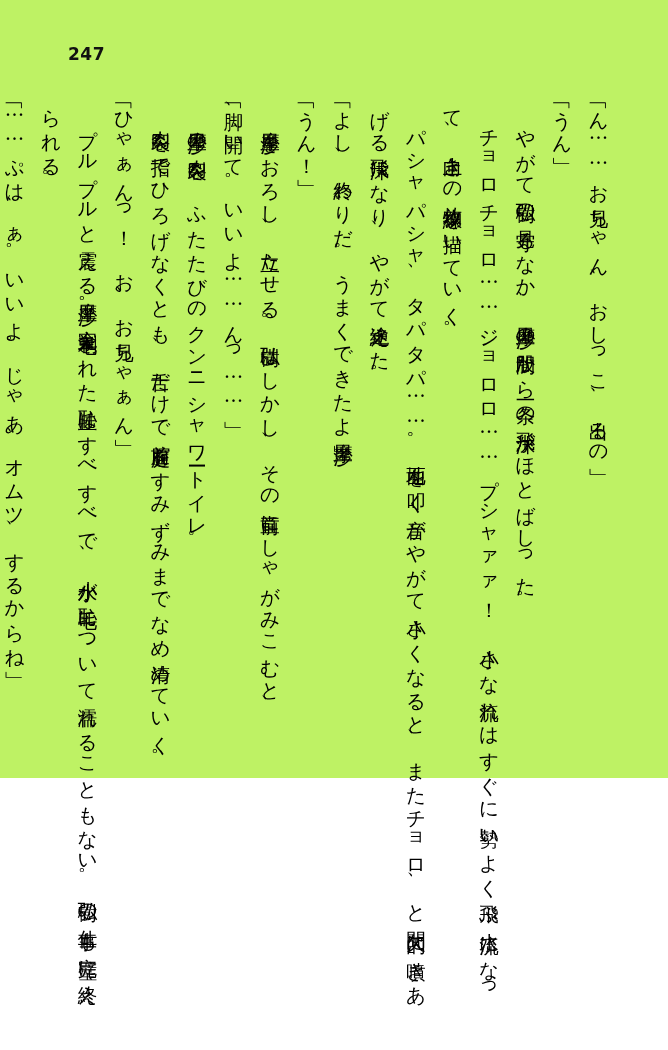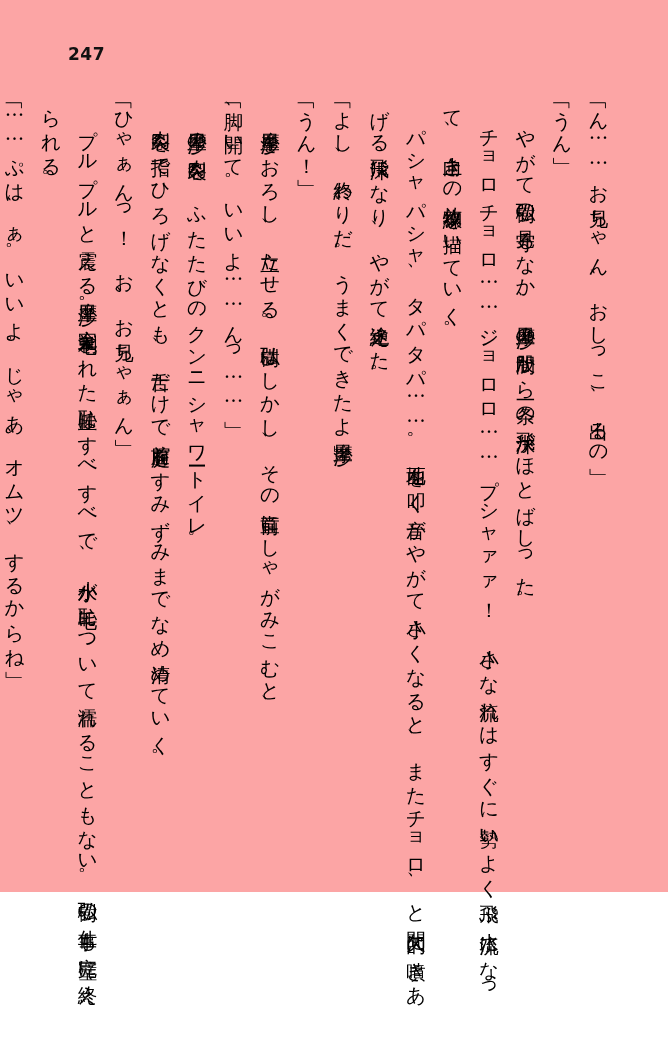--- a/index.html
+++ b/index.html
@@ -10,23 +10,23 @@
   body {
     width: 668px;
     height: 1050px;
     overflow: hidden;
     font-family: "DejaVu Serif", "Liberation Serif", serif;
     color: #000000;
   }
   .page {
     position: relative;
     width: 668px;
-    height: 892px;
+    height: 778px;
     box-sizing: border-box;
-    background: #fca5a5;
+    background: #bef264;
   }
   .page-number {
     position: absolute;
     top: 44px;
     left: 68px;
     font-size: 17px;
     font-family: "DejaVu Sans", "Liberation Sans", sans-serif;
     font-weight: bold;
     letter-spacing: 0.5px;
     color: #111111;

